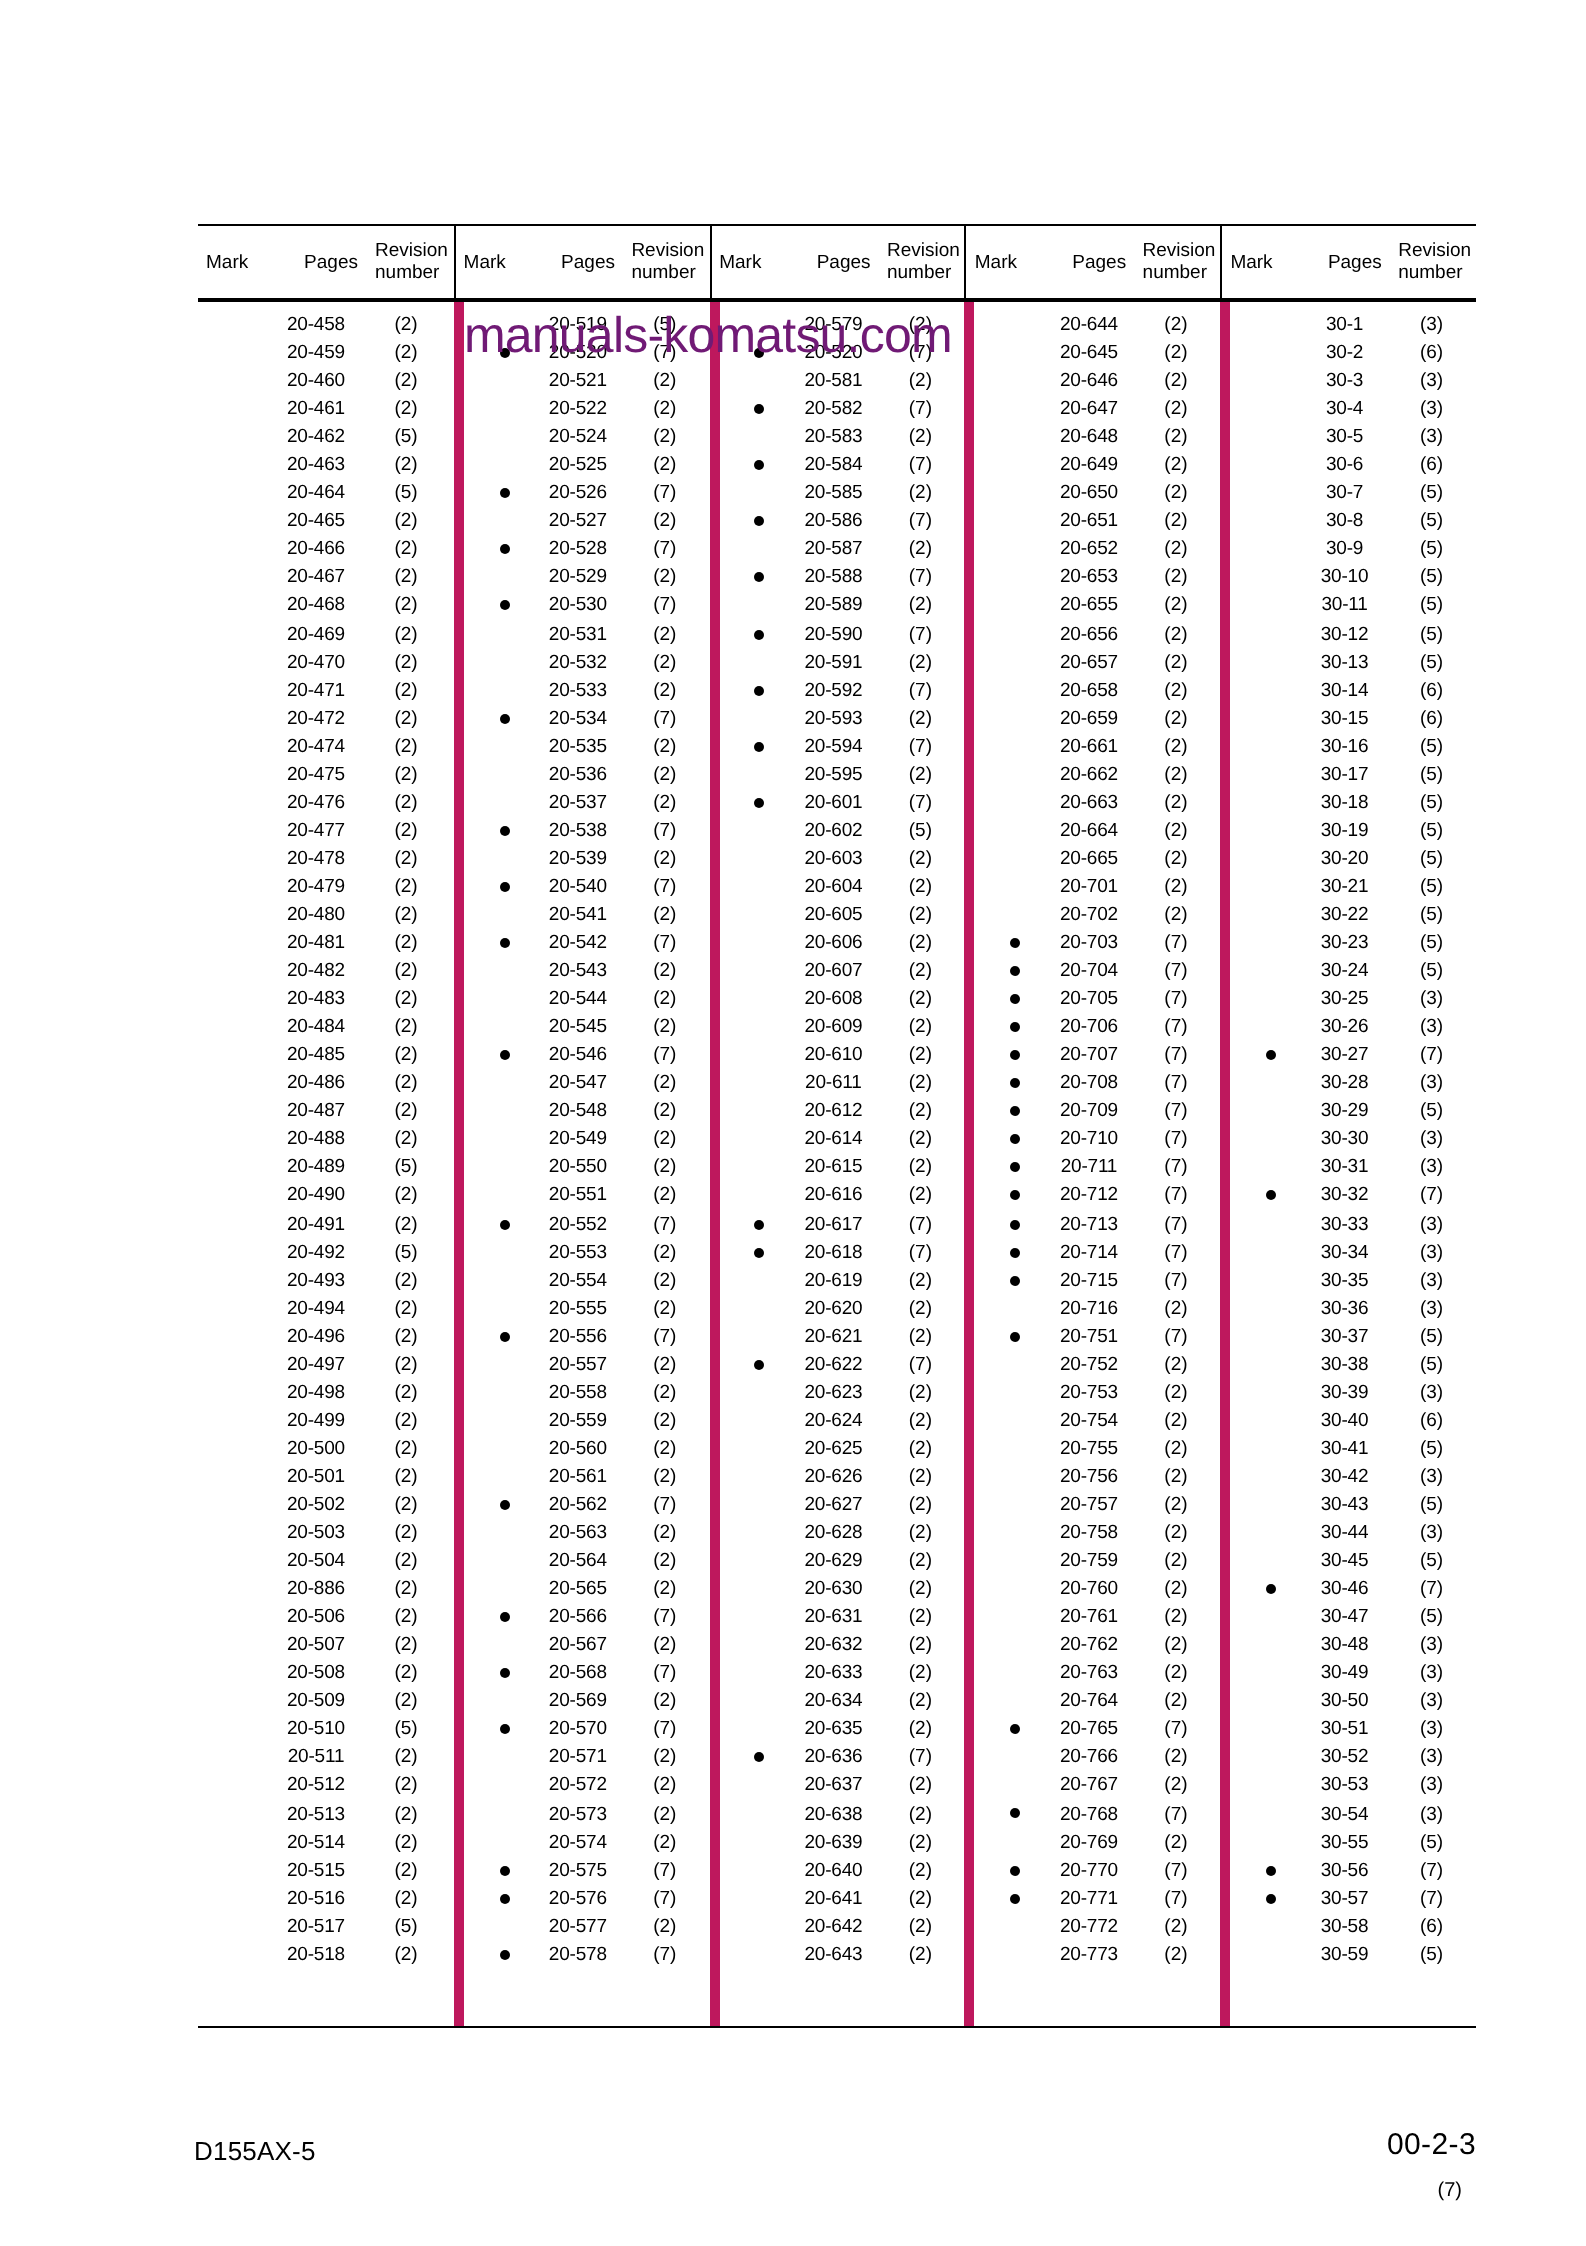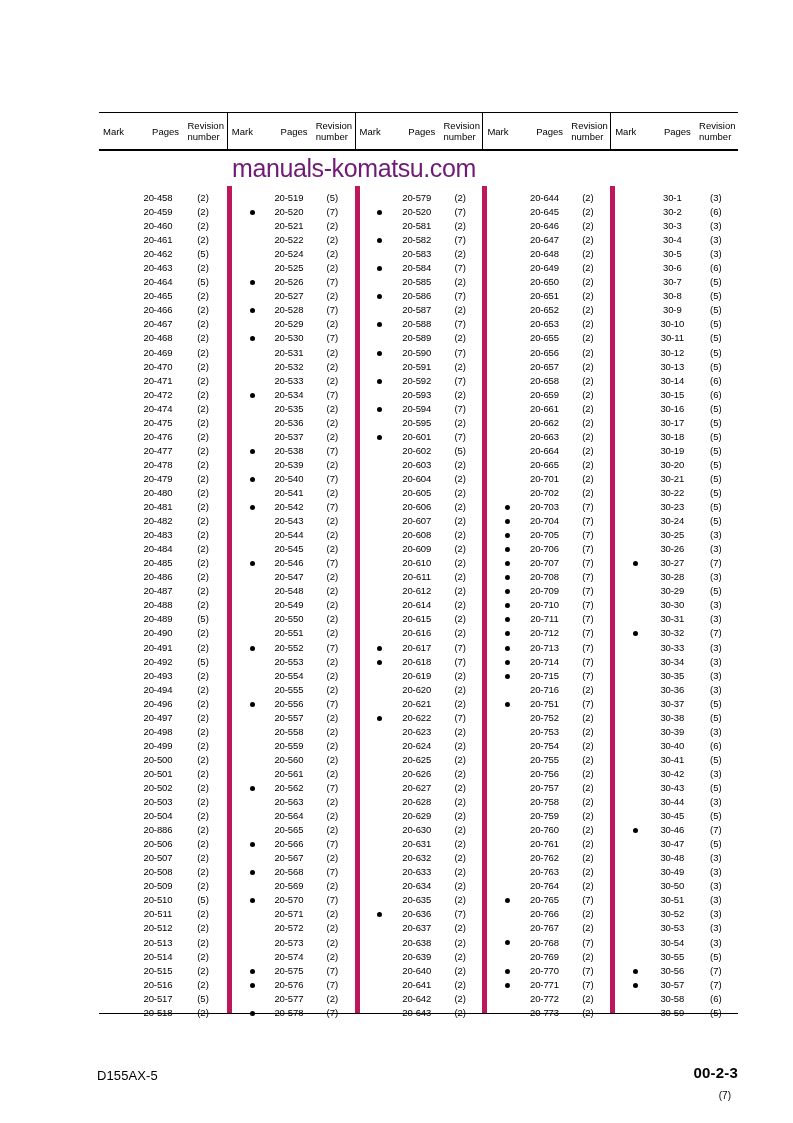--- a/index.html
+++ b/index.html
@@ -101,21 +101,20 @@
   
   #body-band {
     display: flex;
     height: 862px;
   }
   .body-col {
     width: 127.8px;
     box-sizing: border-box;
     position: relative;
     padding-top: 5px;
-    margin-top: 35px;
   }
   .body-col + .body-col {
     border-left: 5px solid #be185d;
   }
 
   .row {
     height: 14.05px;
     display: flex;
     align-items: center;
     font-size: 9.5px;
@@ -155,21 +154,21 @@
     top: 1068px;
     font-size: 13px;
     letter-spacing: 0.1px;
   }
   #footer-page {
     position: absolute;
     right: 55px;
     top: 1064px;
     text-align: right;
     font-size: 15px;
-    font-weight: bold;
+    font-weight: normal;
     letter-spacing: 0.2px;
   }
   #footer-rev {
     position: absolute;
     right: 62px;
     top: 1090px;
     text-align: right;
     font-size: 10px;
   }
 </style>

